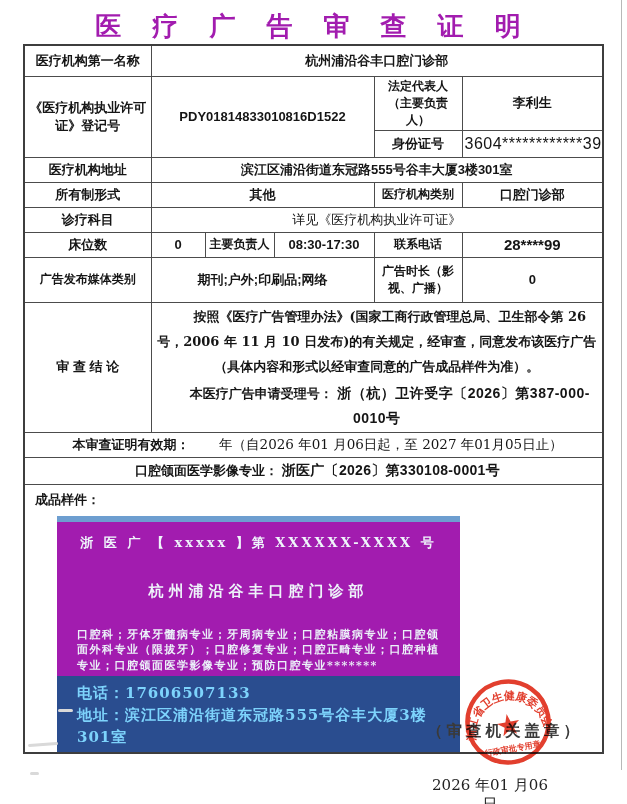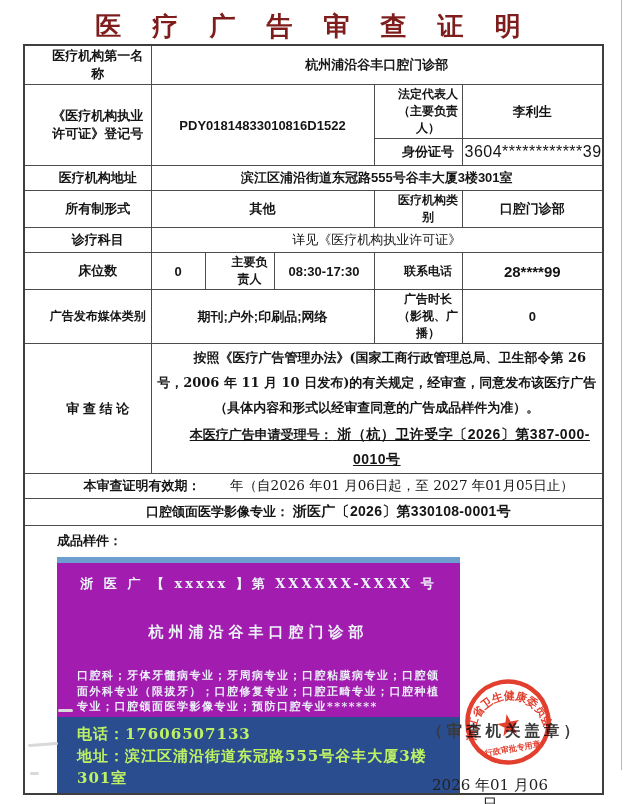--- a/index.html
+++ b/index.html
@@ -3,44 +3,44 @@
 <meta charset="utf-8">
 <style>
   html,body{margin:0;padding:0;}
   body{
     width:627px;height:804px;position:relative;background:#ffffff;
     font-family:"Liberation Sans",sans-serif;color:#141414;overflow:hidden;
   }
   .page-title{
     position:absolute;top:9px;left:0;width:100%;text-align:center;
     font-family:"DejaVu Serif","Liberation Serif",serif;font-weight:bold;
-    font-size:26px;letter-spacing:11px;color:#7f1d1d;
+    font-size:26px;letter-spacing:11px;color:#a21caf;
   }
   table.cert{
     position:absolute;left:23px;top:44px;width:579px;
     border-collapse:collapse;table-layout:fixed;border:2px solid #3e3e3e;
   }
   .cert td{
     border:1px solid #4c4c4c;text-align:center;vertical-align:middle;
     font-size:13px;font-weight:bold;padding:1px 2px;overflow:hidden;color:#151515;
   }
-  .cert .lbl{font-weight:bold;padding-left:22px;}
+  .cert .lbl{font-weight:bold;}
   .cert .sm{font-size:12px;}
   .cert .light{font-weight:normal;font-size:16px;letter-spacing:.5px;}
   .bias-r250{padding-right:250px;}
   .bias-r140{padding-right:140px;}
   .bias-r155{padding-right:155px;}
   .bias-r60{padding-right:60px;}
   .bias-r40{padding-right:40px;}
   .conclusion-cell{
     text-align:left;vertical-align:middle;padding:6px 13px;
     font-family:"DejaVu Serif","Liberation Serif",serif;font-weight:normal;font-size:13.5px;
   }
   .conclusion-cell .para{text-indent:2em;line-height:25px;margin:0;}
-  .conclusion-cell .accept{text-indent:2em;line-height:25px;margin-top:2px;text-decoration:underline;}
+  .conclusion-cell .accept{text-indent:2em;line-height:25px;margin-top:2px;}
   .conclusion-cell .accept .val{
     font-family:"Liberation Sans",sans-serif;font-weight:bold;font-size:14px;letter-spacing:.5px;
   }
   .wide-row{text-align:left;padding-left:10px !important;}
   .wide-row .val-serif{
     font-family:"DejaVu Serif","Liberation Serif",serif;font-weight:normal;
     font-size:13.5px;margin-left:26px;
   }
   .wide-row .val-bold{font-size:14px;letter-spacing:.3px;}
   .sample-cell{vertical-align:top !important;text-align:left !important;padding:6px 0 0 10px !important;}
@@ -54,21 +54,21 @@
   .ad-name{
     margin-top:30px;text-align:center;color:#eef4fa;font-size:15px;letter-spacing:5px;
     font-family:"DejaVu Serif","Liberation Serif",serif;
   }
   .ad-services{
     margin:26px 16px 0 20px;color:#ecf2f9;font-size:11px;line-height:15.5px;
     letter-spacing:1.5px;text-align:left;
     font-family:"DejaVu Serif","Liberation Serif",serif;
   }
   .ad-bottom{
-    height:70px;background:#2a4d8f;color:#bef264;padding:6px 14px 0 20px;
+    height:70px;background:#2a4d8f;color:#7dd3fc;padding:6px 14px 0 20px;
     font-size:15px;line-height:22px;letter-spacing:1px;overflow:hidden;
     font-family:"DejaVu Serif","Liberation Serif",serif;
   }
   .seal-caption{
     position:absolute;left:420px;top:721px;width:170px;text-align:center;
     font-size:15.5px;letter-spacing:4px;color:#3a3a3a;font-weight:bold;
     font-family:"DejaVu Serif","Liberation Serif",serif;z-index:1;
   }
   .bottom-date{
     position:absolute;left:425px;top:776px;width:130px;text-align:center;

